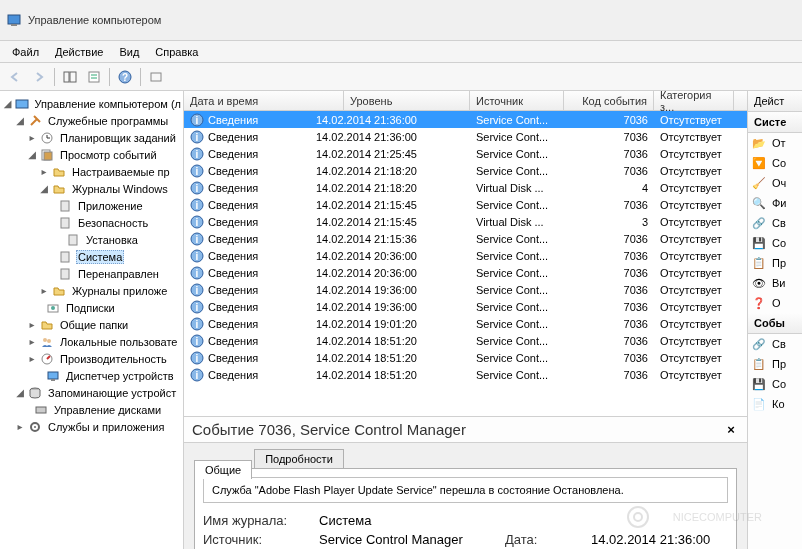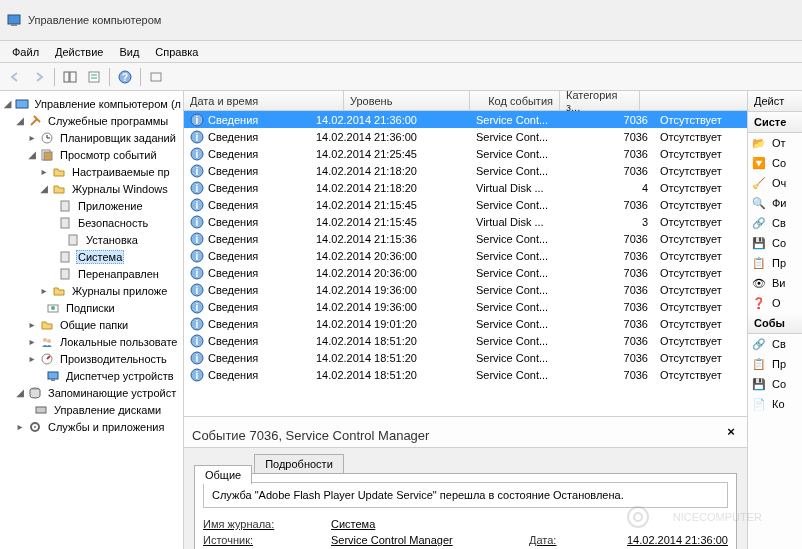--- a/index.html
+++ b/index.html
@@ -29,29 +29,29 @@
 .gr.sel { background: #3399ff; color: #fff; }
 .gc { padding: 0 6px; overflow: hidden; text-overflow: ellipsis; white-space: nowrap; display: flex; align-items: center; }
 .gc .info { margin-right: 4px; }
 .c-level { width: 126px; }
 .c-date { width: 160px; }
 .c-src { width: 94px; }
 .c-id { width: 90px; text-align: right; justify-content: flex-end; }
 .c-cat { width: 80px; }
 .detail { height: 150px; border-top: 1px solid #d0d0d0; background: #f0f0f0; display: flex; flex-direction: column; }
 .dhead { display: flex; align-items: center; padding: 4px 8px; border-bottom: 1px solid #d0d0d0; background: #fdfdfd; }
-.dhead .ttl { flex: 1; font-size: 13px; color: #333; margin-top: 7px; }
+.dhead .ttl { flex: 1; font-size: 15px; color: #333; }
 .dhead .cls { width: 16px; height: 16px; text-align: center; cursor: default; font-size: 13px; font-weight: bold; }
 .tabs { display: flex; padding: 6px 10px 0 10px; }
 .tab { padding: 3px 10px; border: 1px solid #b0b0b0; border-bottom: none; background: #fff; margin-right: 2px; font-size: 11px; }
 .tab.act { background: #fff; position: relative; top: 11px; }
 .tab:not(.act) { background: #ececec; }
 .dbody { flex: 1; margin: 0 10px 8px 10px; border: 1px solid #b0b0b0; background: #fff; padding: 8px; }
 .msg { border: 1px solid #c0c0c0; padding: 6px 8px; margin-bottom: 10px; }
-.props { display: grid; grid-template-columns: 110px 180px 80px 1fr; gap: 4px 18px; font-size: 11px; text-decoration: underline; }
+.props { display: grid; grid-template-columns: 110px 180px 80px 1fr; gap: 4px 6px; font-size: 13px; }
 .props .k { color: #333; }
 .actions { width: 54px; background: #fdfdfd; overflow: hidden; }
 .ahead { padding: 4px 6px; border-bottom: 1px solid #d0d0d0; background: linear-gradient(#fdfdfd,#eee); font-size: 11px; }
 .ai { display: flex; align-items: center; padding: 2px 4px; height: 20px; gap: 4px; cursor: default; }
 .ai .txt { overflow: hidden; text-overflow: ellipsis; white-space: nowrap; }
 .wm { position: absolute; right: 40px; bottom: 20px; opacity: .25; display: flex; align-items: center; gap: 23px; font-family: Arial; color: #888; pointer-events: none; }
 .info { display:inline-flex; width:14px; height:14px; }
 </style>
 </head>
 <body>
@@ -296,20 +296,21 @@
         </span>
         <span class="lbl">Службы и приложения</span>
       </div>
   </div>
 
   <div class="center">
     <div class="grid">
       <div class="ghead">
         <div class="gh c-date">Дата и время</div>
         <div class="gh c-level">Уровень</div>
+        <div class="gh c-src">Источник</div>
         <div class="gh c-id">Код события</div>
         <div class="gh c-cat">Категория з...</div>
       </div>
       <div class="gbody" id="gbody">
           <div class="gr sel">
             <div class="gc c-level">
               <span class="info">
                 <svg width="14" height="14">
                   <circle cx="7" cy="7" r="6" fill="#89b8e8" stroke="#3060a0"></circle>
                   <text x="7" y="11" text-anchor="middle" font-size="10" fill="#fff" font-weight="bold">i</text>

